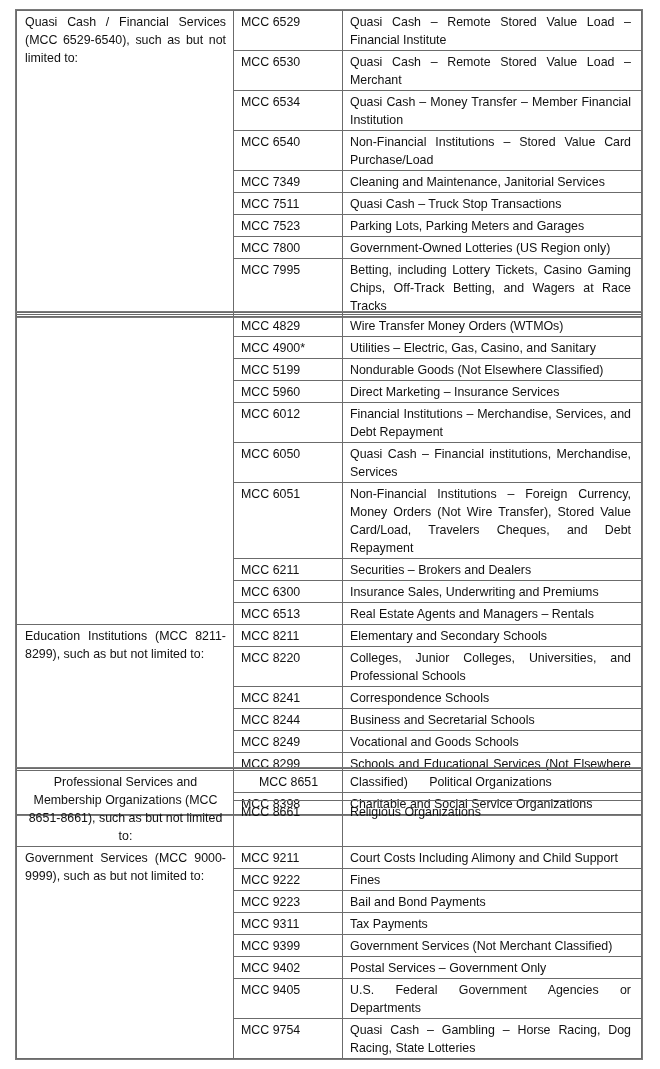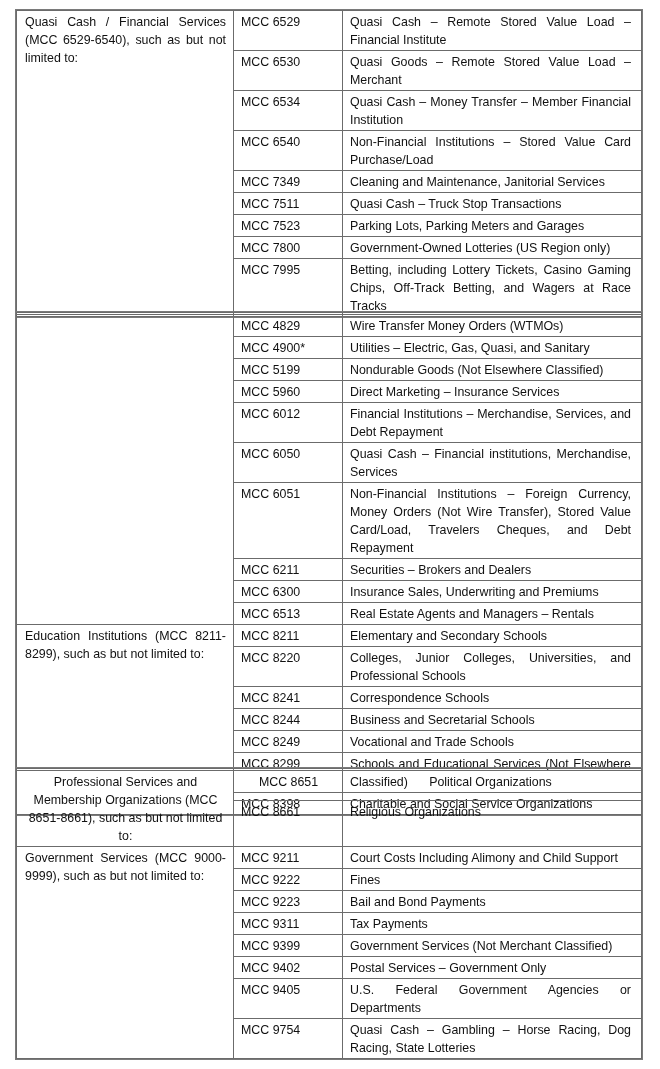--- a/index.html
+++ b/index.html
@@ -31,21 +31,21 @@
       <col class="c3">
     </colgroup>
   <tbody>
       <tr>
         <td class="cat" rowspan="9">Quasi Cash / Financial Services (MCC 6529-6540), such as but not limited to:</td>
         <td class="code">MCC 6529</td>
         <td class="desc">Quasi Cash – Remote Stored Value Load – Financial Institute</td>
       </tr>
       <tr>
         <td class="code">MCC 6530</td>
-        <td class="desc">Quasi Goods – Remote Stored Value Load – Merchant</td>
+        <td class="desc">Quasi Cash – Remote Stored Value Load – Merchant</td>
       </tr>
       <tr>
         <td class="code">MCC 6534</td>
         <td class="desc">Quasi Cash – Money Transfer – Member Financial Institution</td>
       </tr>
       <tr>
         <td class="code">MCC 6540</td>
         <td class="desc">Non-Financial Institutions – Stored Value Card Purchase/Load</td>
       </tr>
       <tr>
@@ -78,21 +78,21 @@
       <col class="c3">
     </colgroup>
   <tbody>
       <tr>
         <td class="cat" rowspan="10"></td>
         <td class="code">MCC 4829</td>
         <td class="desc">Wire Transfer Money Orders (WTMOs)</td>
       </tr>
       <tr>
         <td class="code">MCC 4900*</td>
-        <td class="desc">Utilities – Electric, Gas, Quasi, and Sanitary</td>
+        <td class="desc">Utilities – Electric, Gas, Casino, and Sanitary</td>
       </tr>
       <tr>
         <td class="code">MCC 5199</td>
         <td class="desc">Nondurable Goods (Not Elsewhere Classified)</td>
       </tr>
       <tr>
         <td class="code">MCC 5960</td>
         <td class="desc">Direct Marketing – Insurance Services</td>
       </tr>
       <tr>
@@ -131,21 +131,21 @@
       <tr>
         <td class="code">MCC 8241</td>
         <td class="desc">Correspondence Schools</td>
       </tr>
       <tr>
         <td class="code">MCC 8244</td>
         <td class="desc">Business and Secretarial Schools</td>
       </tr>
       <tr>
         <td class="code">MCC 8249</td>
-        <td class="desc">Vocational and Trade Schools</td>
+        <td class="desc">Vocational and Goods Schools</td>
       </tr>
       <tr>
         <td class="code">MCC 8299</td>
         <td class="desc">Schools and Educational Services (Not Elsewhere Classified)</td>
       </tr>
       <tr>
         <td class="code">MCC 8398</td>
         <td class="desc">Charitable and Social Service Organizations</td>
       </tr>
     </tbody>

